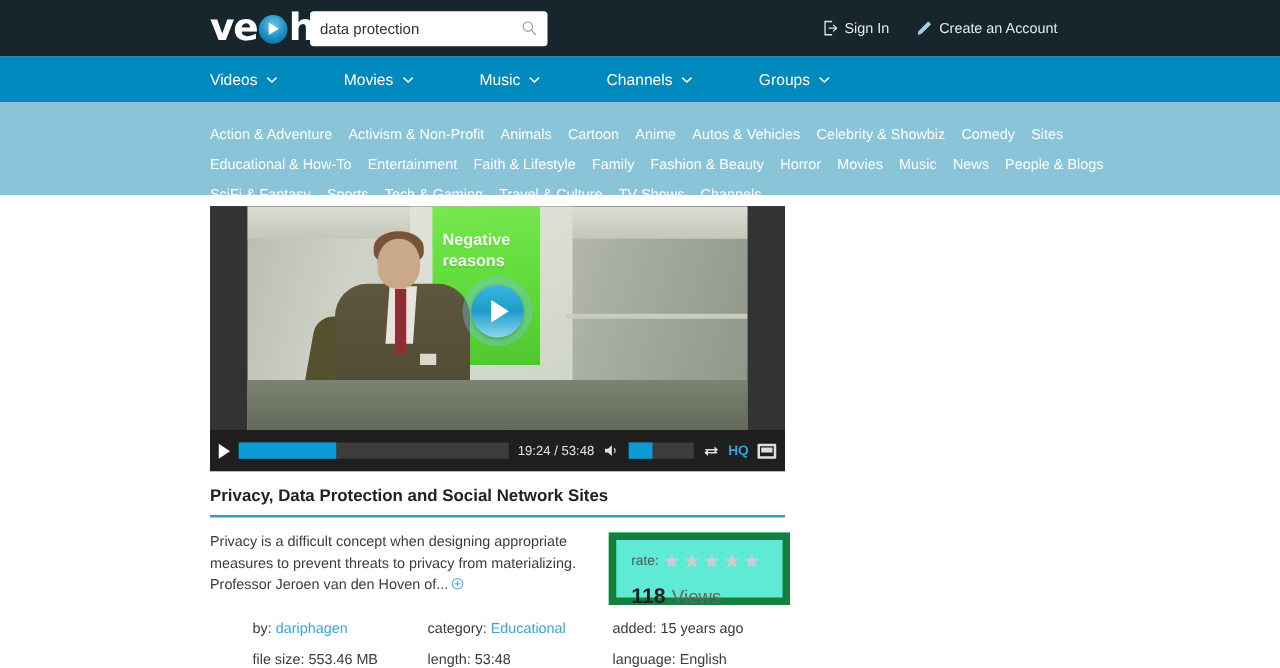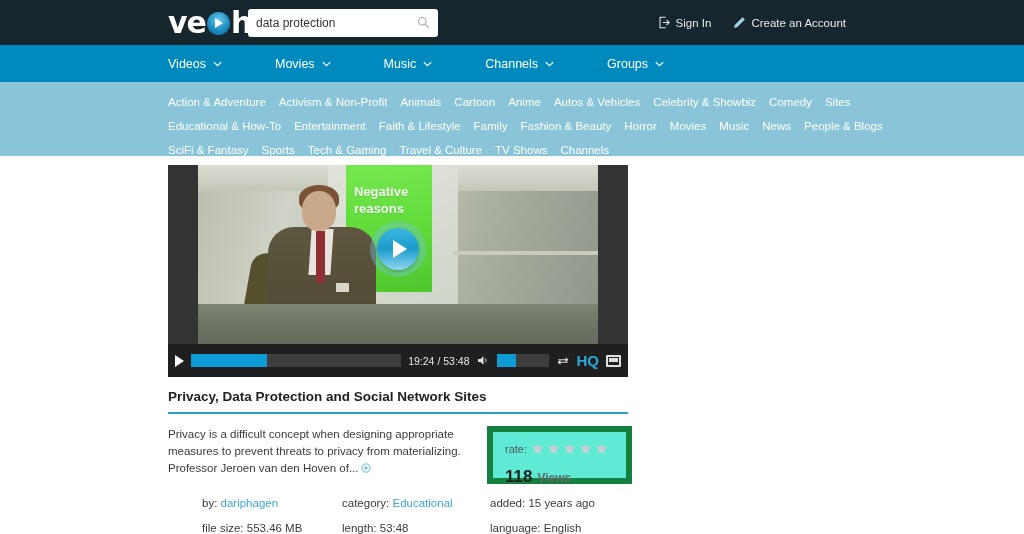--- a/index.html
+++ b/index.html
@@ -117,21 +117,21 @@
   .chev { width: 9px; height: 6px; display: block; }
 
   
   .cats {
     background: #8ac4d9;
     padding: 8px 0 10px 168px;
     height: 74px;
   }
   .cat-row {
     display: flex;
-    align-items: center;
+    align-items: flex-end;
     height: 24px;
     flex-wrap: nowrap;
   }
   .cat-link {
     color: #ffffff;
     font-size: 11.5px;
     margin-right: 13px;
     white-space: nowrap;
     cursor: pointer;
     text-decoration: none;
@@ -312,21 +312,21 @@
     cursor: pointer;
   }
   .vol-fill {
     position: absolute; left: 0; top: 0; bottom: 0;
     width: 38%;
     background: #0c9bd4;
   }
   .ctl-icon { width: 14px; height: 12px; flex: 0 0 auto; cursor: pointer; }
   .hq {
     color: #2aa8da;
-    font-size: 15px;
+    font-size: 11px;
     font-weight: bold;
     cursor: pointer;
     flex: 0 0 auto;
   }
   .fs-icon {
     width: 15px; height: 12px;
     border: 2px solid #e0e0e0;
     border-radius: 1px;
     cursor: pointer;
     flex: 0 0 auto;
@@ -374,21 +374,21 @@
     background: #5eead4;
     border: 6px solid #15803d;
     padding: 10px 12px 12px 12px;
     height: 58px;
   }
   .rate-row { display: flex; align-items: center; gap: 2px; }
   .rate-label { font-size: 11px; color: #555; margin-right: 2px; }
   .star { width: 13px; height: 13px; cursor: pointer; }
   .views-row { display: flex; align-items: baseline; gap: 5px; margin-top: 12px; }
   .views-num { font-size: 17px; font-weight: bold; color: #222; }
-  .views-lbl { font-size: 12px; color: #666; font-weight: bold; }
+  .views-lbl { font-size: 15px; color: #666; }
 
   
   .meta-rows { margin-top: 13px; width: 470px; }
   .meta-row {
     display: flex;
     font-size: 11.5px;
     color: #3b3b3b;
     margin-bottom: 13px;
   }
   .meta-cell { white-space: nowrap; padding-left: 34px; }

